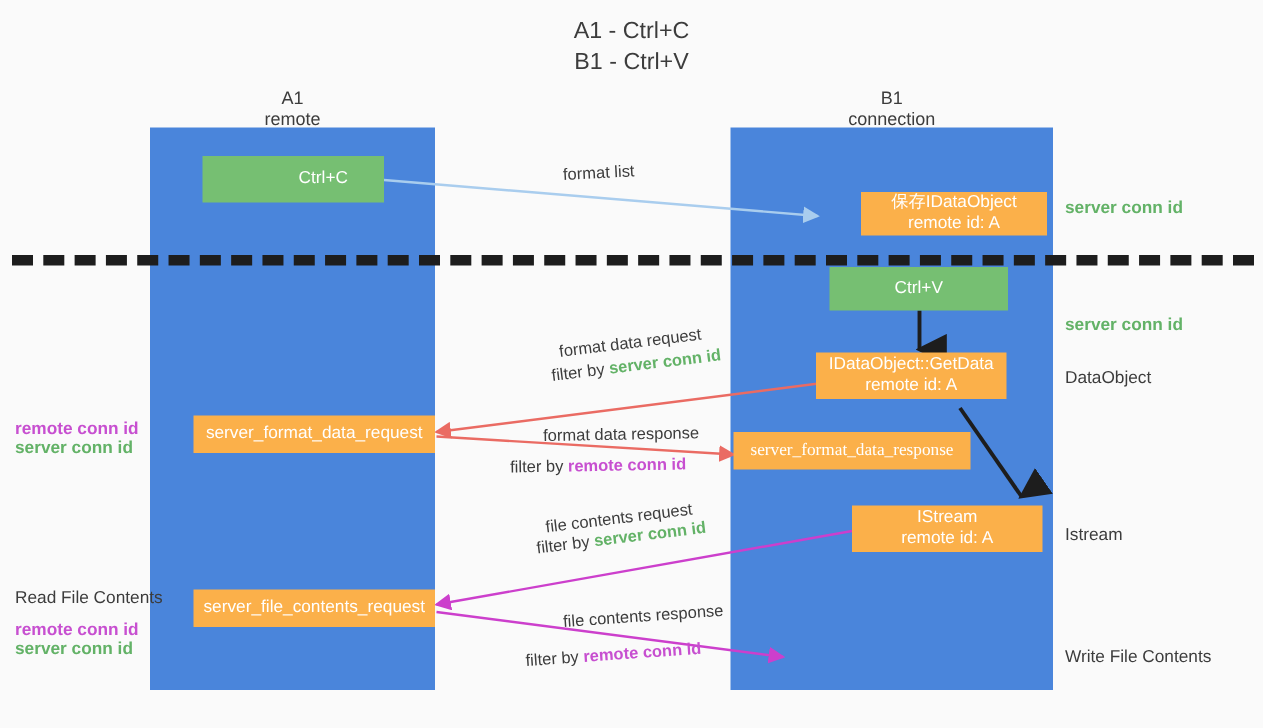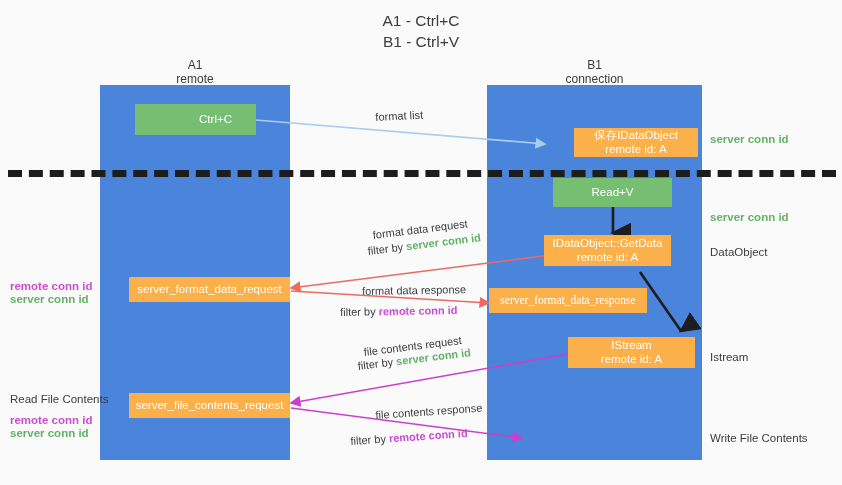--- a/index.html
+++ b/index.html
@@ -116,21 +116,21 @@
   <div class="box green" style="left:135px;top:104px;width:121px;height:31px;padding-left:44px;">
     <span>Ctrl+C</span>
   </div>
 
   <div class="box orange" style="left:551px;top:128px;width:124px;height:29px;margin-left:23px;">
     <span>保存IDataObject
 remote id: A</span>
   </div>
 
   <div class="box green" style="left:553px;top:178px;width:119px;height:29px;">
-    <span>Read+V</span>
+    <span>Ctrl+V</span>
   </div>
 
   <div class="box orange" style="left:544px;top:235px;width:127px;height:31px;">
     <span>IDataObject::GetData
 remote id: A</span>
   </div>
 
   <div class="box orange" style="left:568px;top:337px;width:127px;height:31px;">
     <span>IStream
 remote id: A</span>

